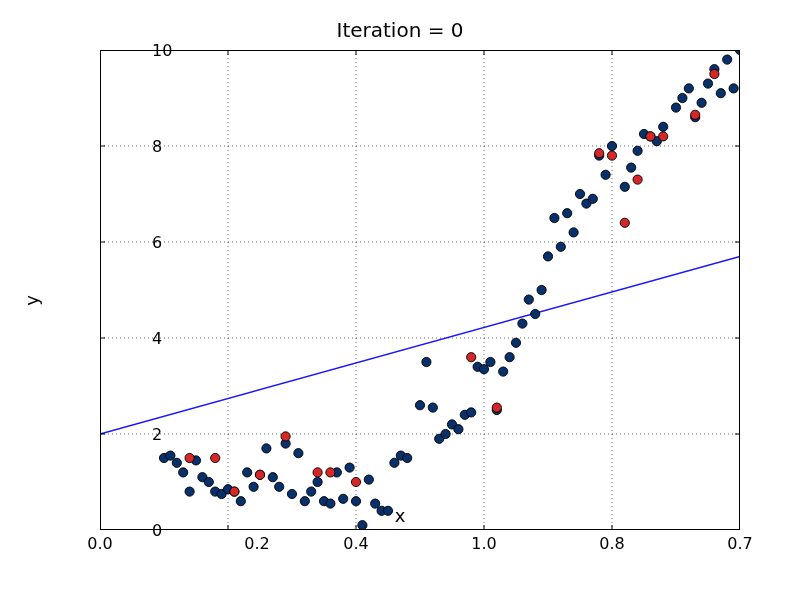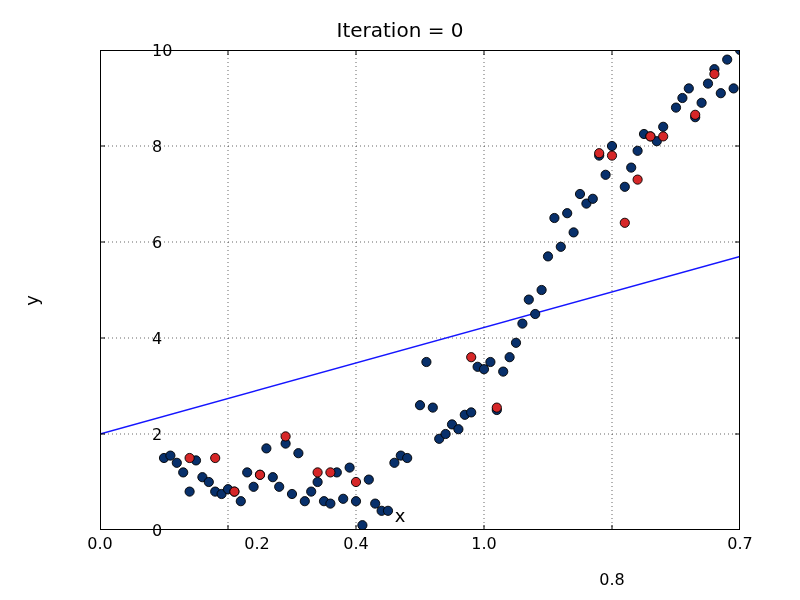--- a/index.html
+++ b/index.html
@@ -236,21 +236,21 @@
           <line x1="640" y1="96" x2="635" y2="96" stroke="#000" stroke-width="1"></line>
           <line x1="0" y1="0" x2="5" y2="0" stroke="#000" stroke-width="1"></line>
           <line x1="640" y1="0" x2="635" y2="0" stroke="#000" stroke-width="1"></line>
         </g>
     </svg>
     <div id="xtick-labels">
         <div class="tick-label xtick" style="left: 0px;">0.0</div>
         <div class="tick-label xtick" style="left: 128px; margin-left: 29px;">0.2</div>
         <div class="tick-label xtick" style="left: 256px;">0.4</div>
         <div class="tick-label xtick" style="left: 384px;">1.0</div>
-        <div class="tick-label xtick" style="left: 512px; margin-top: 36px;">0.8</div>
+        <div class="tick-label xtick" style="left: 512px;">0.8</div>
         <div class="tick-label xtick" style="left: 640px;">0.7</div>
       </div>
     <div id="ytick-labels">
         <div class="tick-label ytick" style="top: 480px;">0</div>
         <div class="tick-label ytick" style="top: 384px;">2</div>
         <div class="tick-label ytick" style="top: 288px;">4</div>
         <div class="tick-label ytick" style="top: 192px;">6</div>
         <div class="tick-label ytick" style="top: 96px;">8</div>
         <div class="tick-label ytick" style="top: 0px;">10</div>
       </div>

